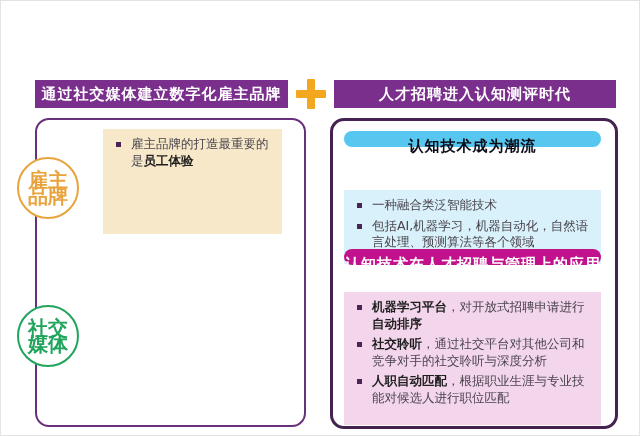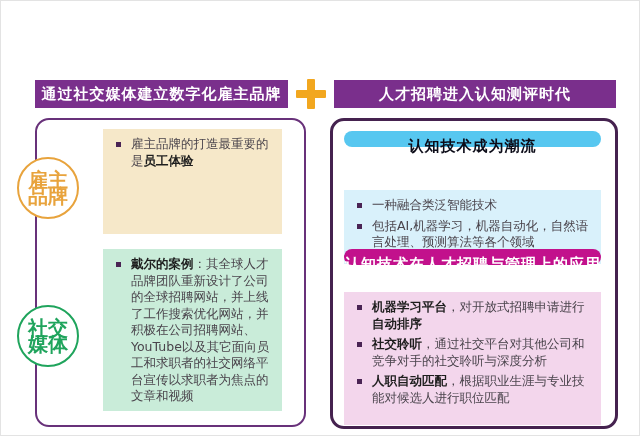--- a/index.html
+++ b/index.html
@@ -78,25 +78,20 @@
     </div>
     <div class="circle green">
       <span>社交</span>
       <span>媒体</span>
     </div>
     <div class="box cream">
       <ul class="blist">
           <li><span>雇主品牌的打造最重要的是</span><span class="b">员工体验</span></li>
         </ul>
     </div>
-    <div class="box mint">
-      <ul class="blist">
-          <li><span class="b">戴尔的案例</span><span>：其全球人才品牌团队重新设计了公司的全球招聘网站，并上线了工作搜索优化网站，并积极在公司招聘网站、YouTube以及其它面向员工和求职者的社交网络平台宣传以求职者为焦点的文章和视频</span></li>
-        </ul>
-    </div>
   </div>
 
   <div class="card card-right">
     <div class="subhdr cyanhdr">认知技术成为潮流</div>
     <div class="box cyanbody">
       <ul class="blist">
           <li><span>一种融合类泛智能技术</span></li>
           <li><span>包括AI,机器学习，机器自动化，自然语言处理、预测算法等各个领域</span></li>
         </ul>
     </div>

